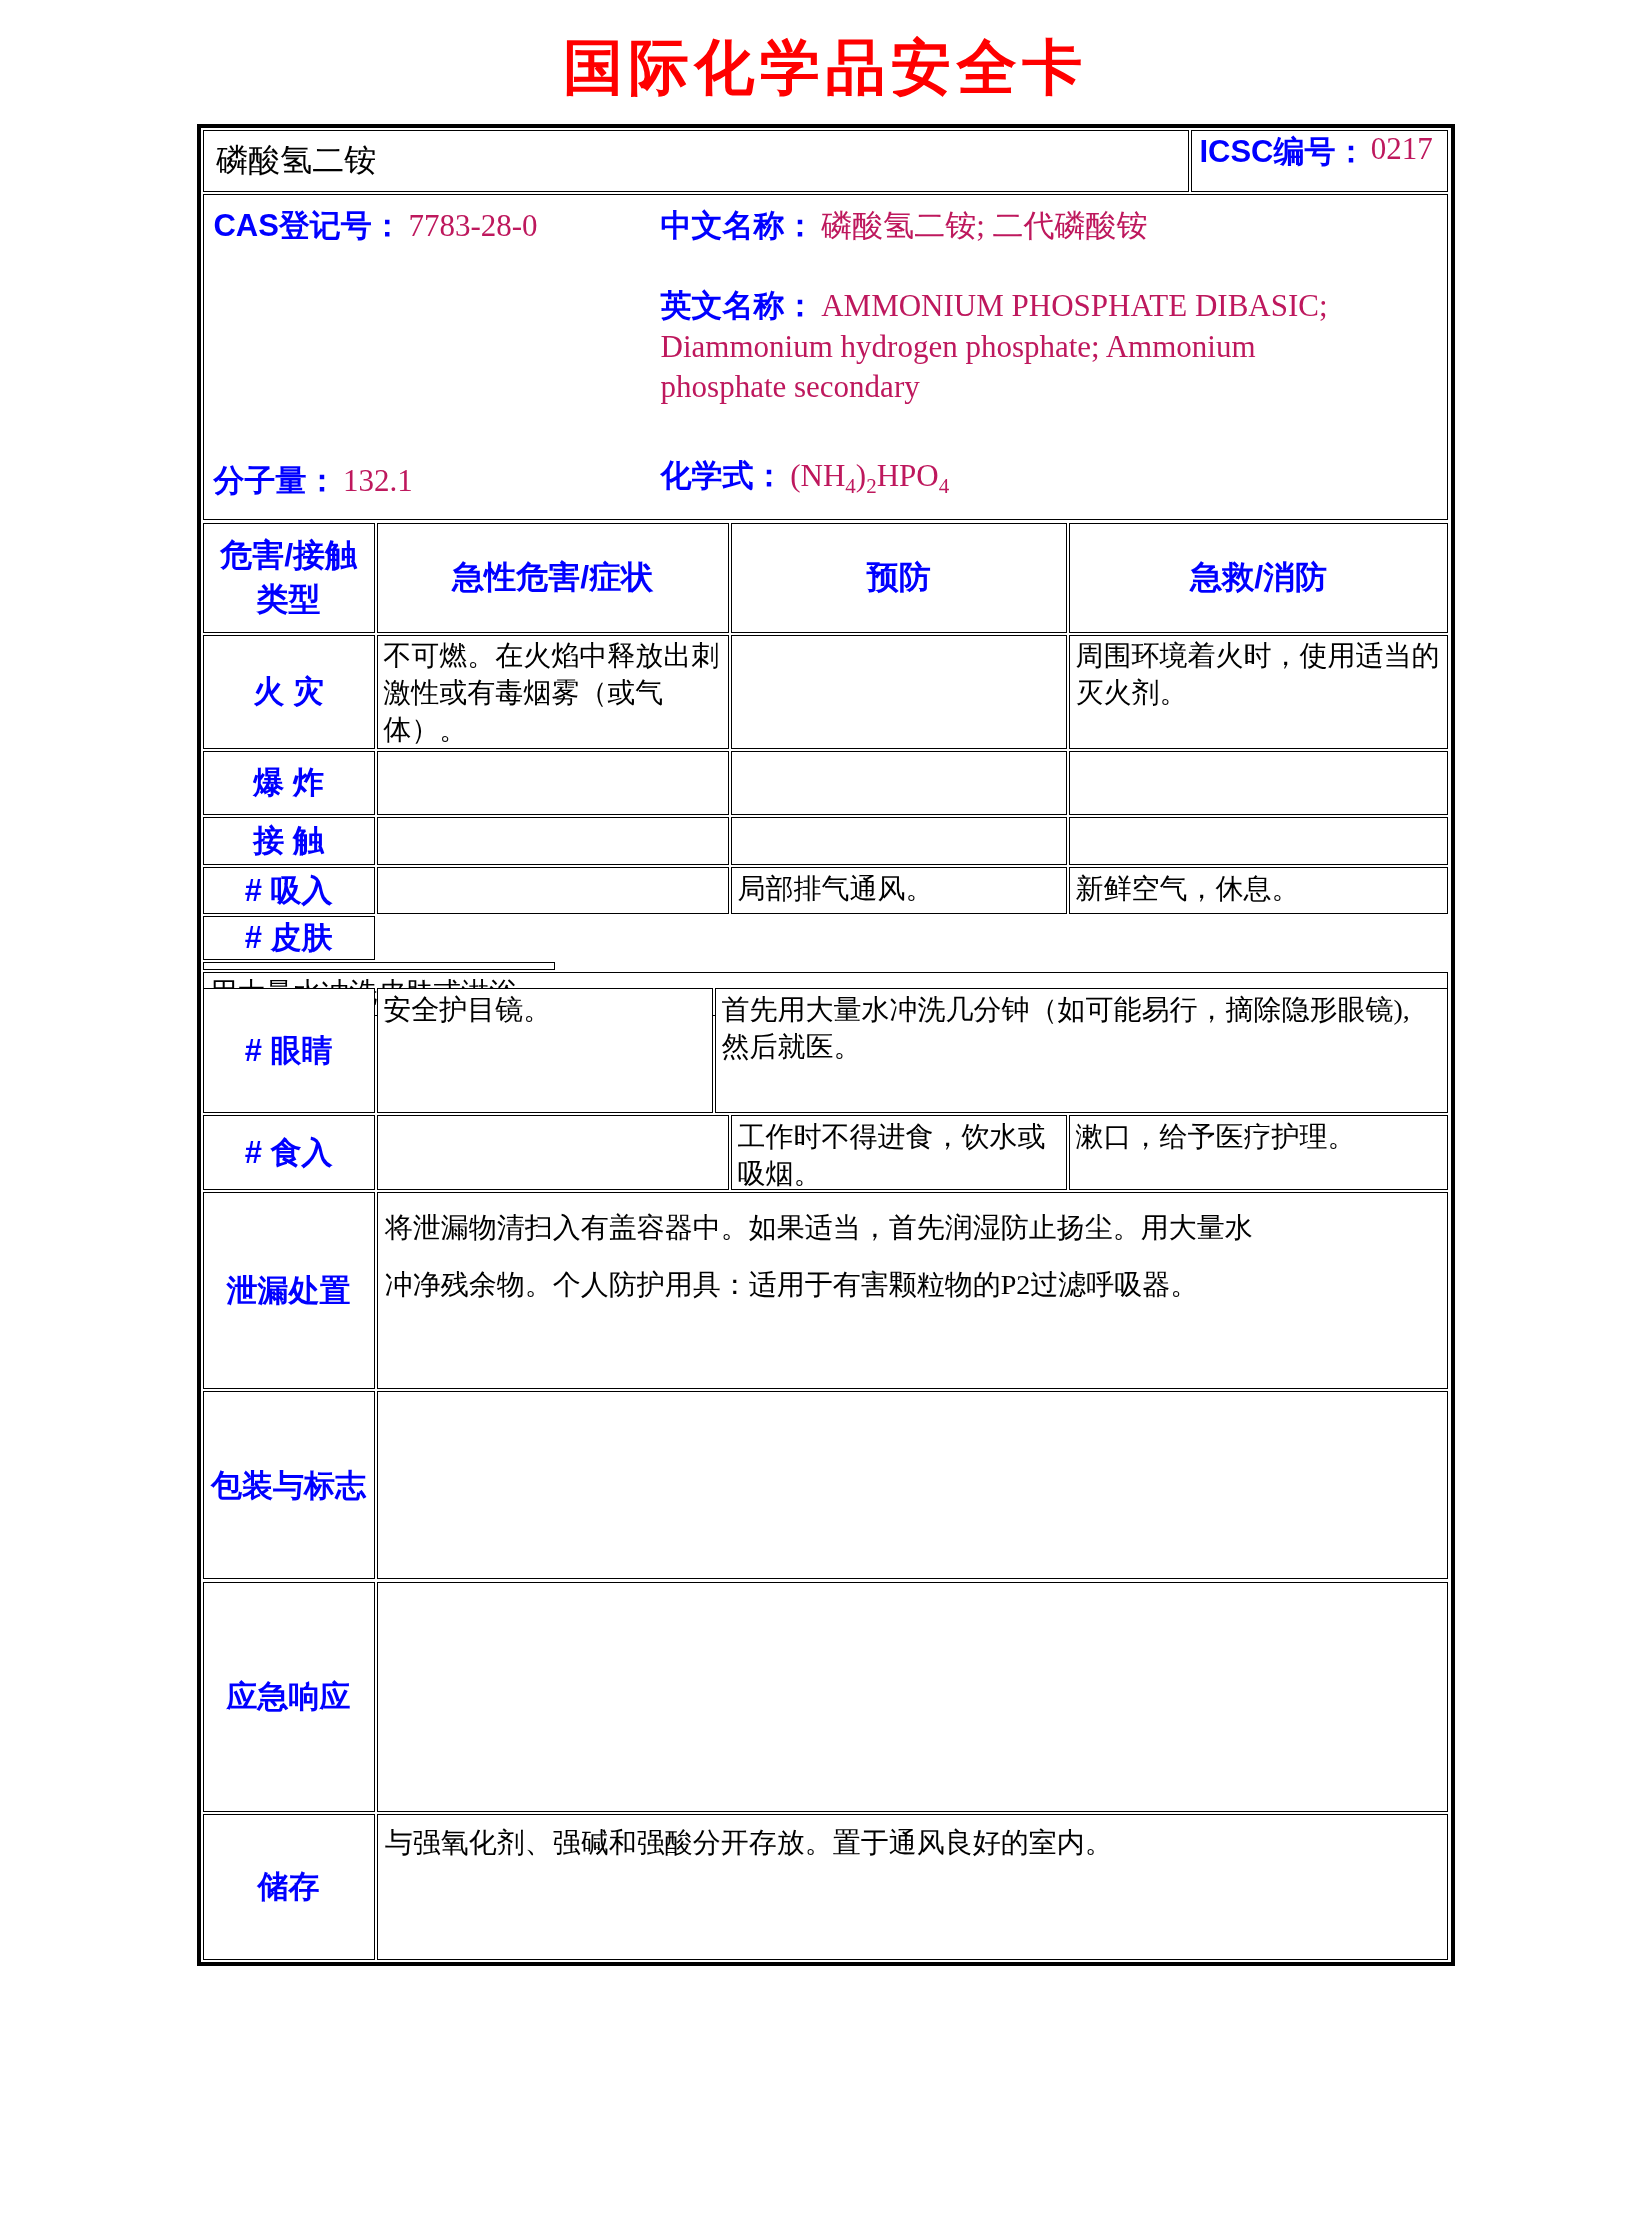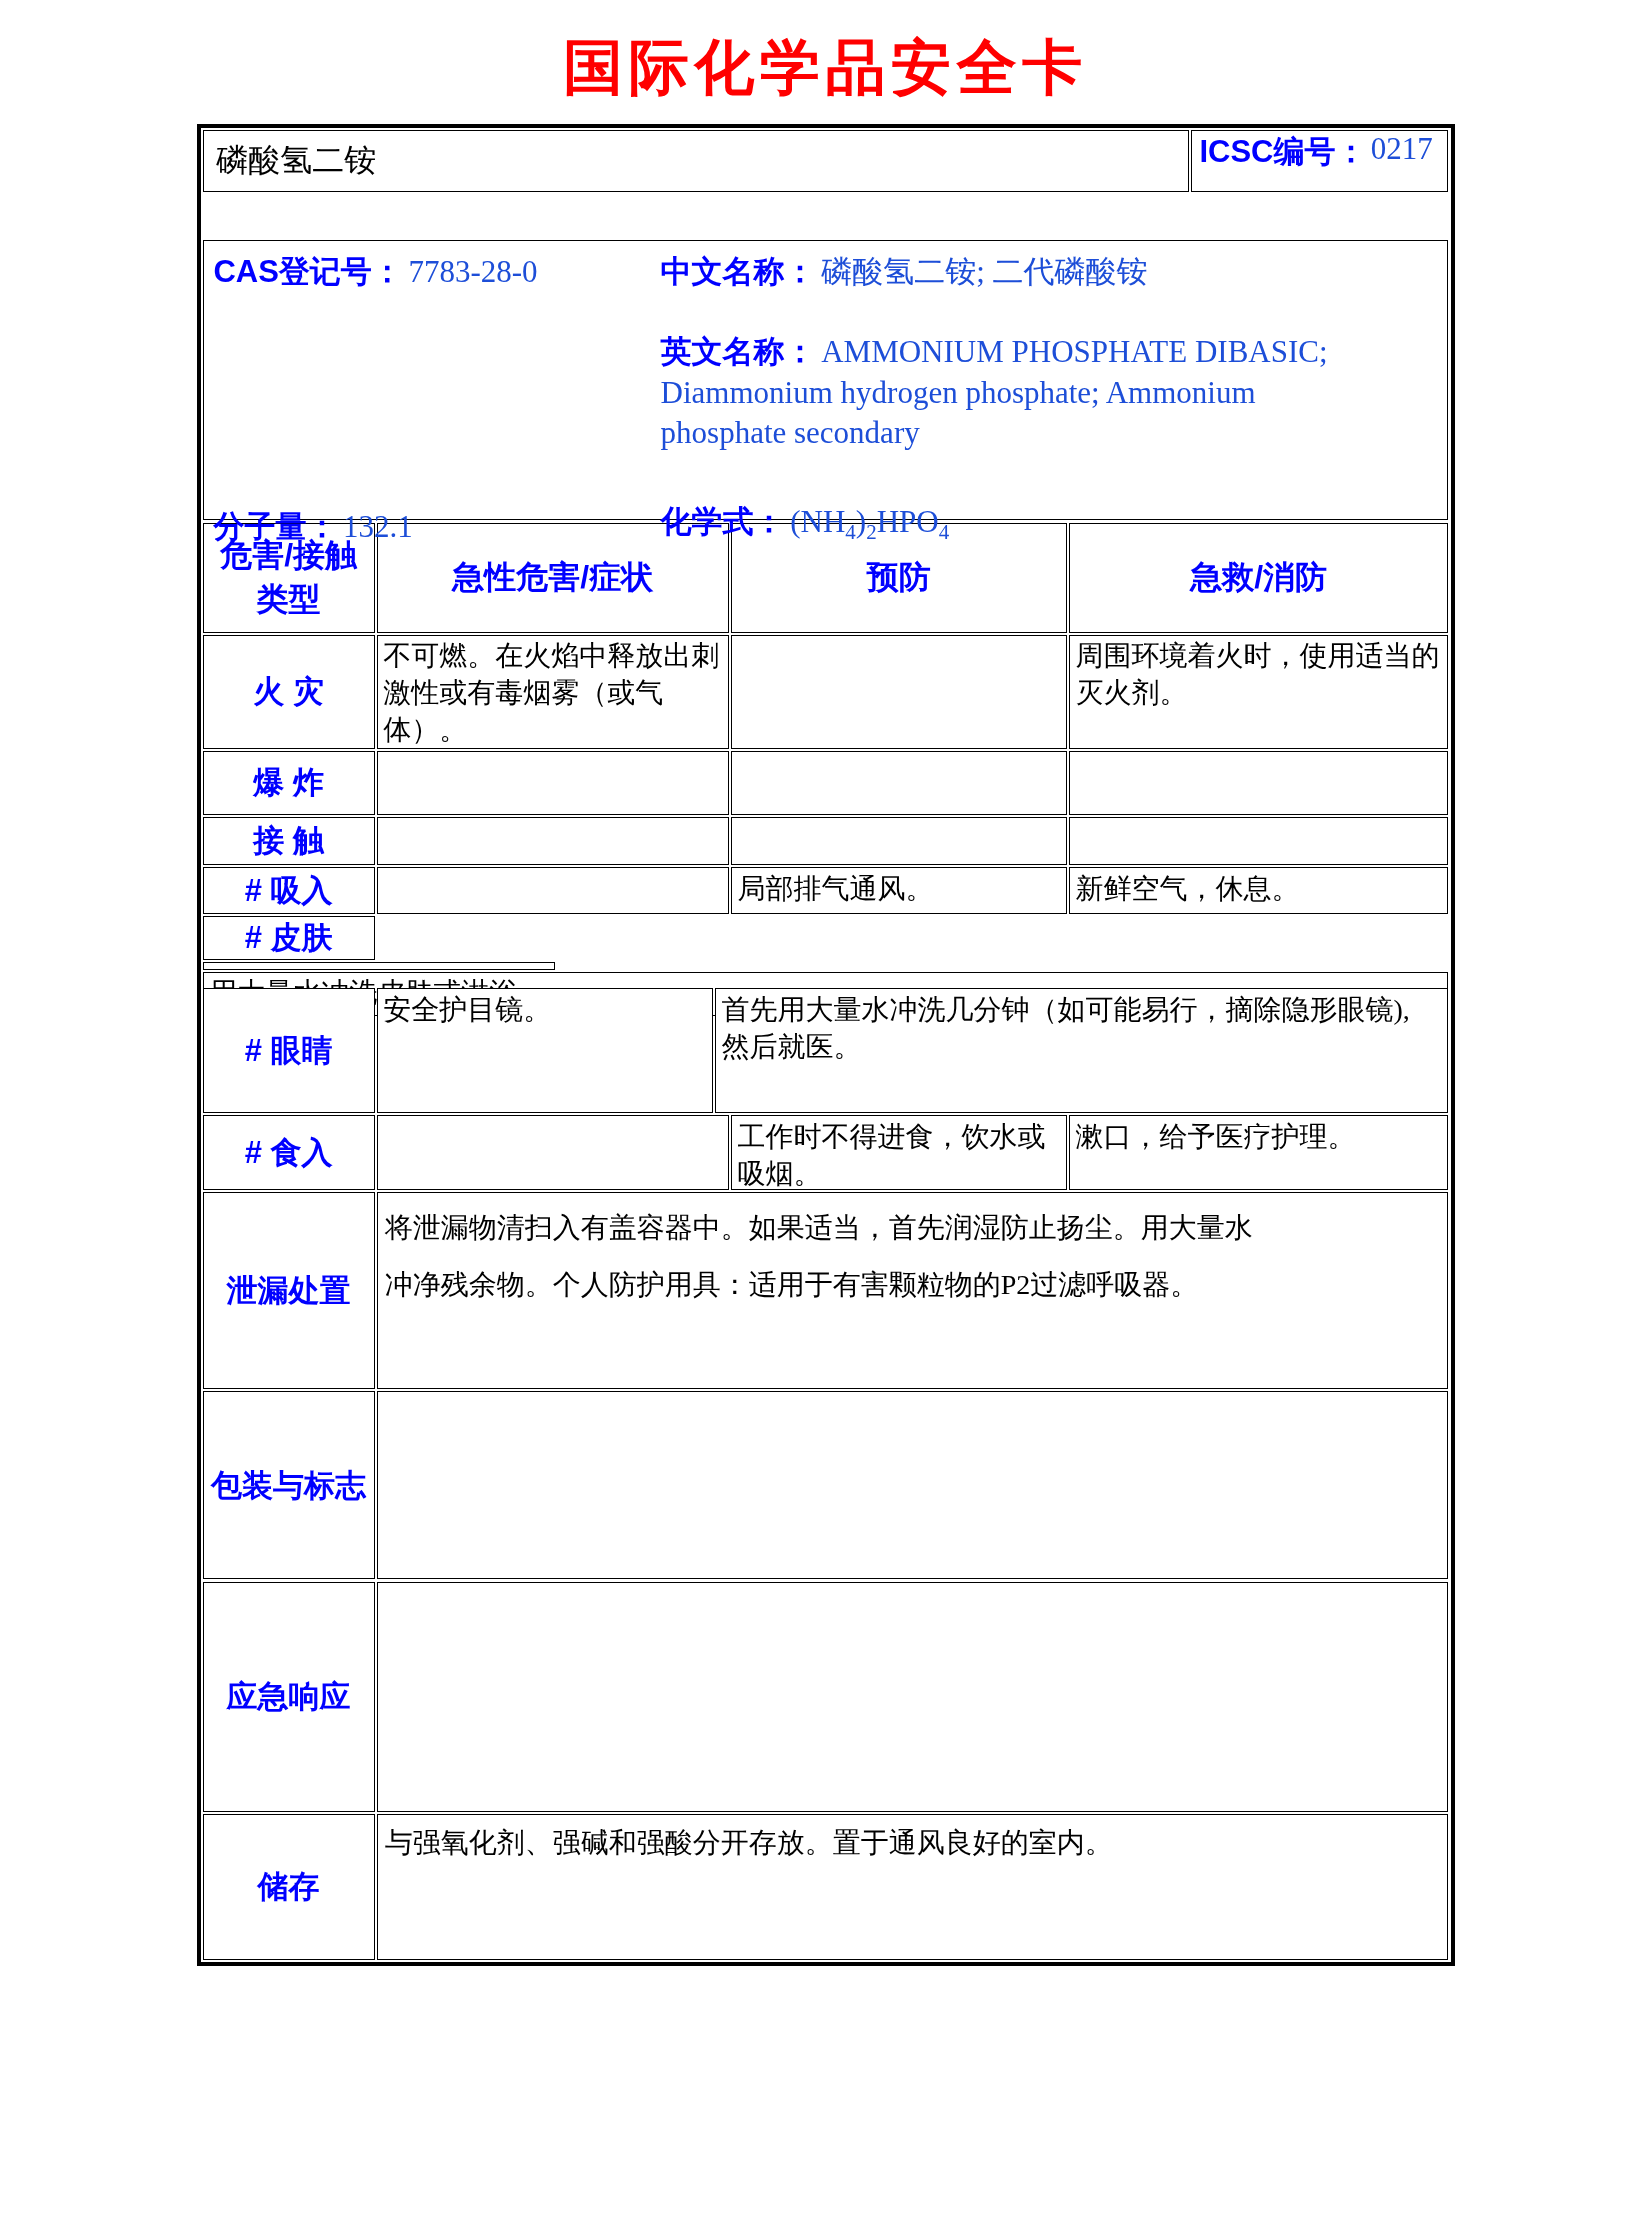--- a/index.html
+++ b/index.html
@@ -27,31 +27,31 @@
     display: flex; flex-direction: column; gap: 2.1px;
     background: #fff;
   }
   .row { display: flex; gap: 2.1px; }
   .cell { border: 1.4px solid #000; background: #fff; }
 
   .lbl {
     color: #0000ff; font-weight: bold;
     font-family: "Liberation Sans", "DejaVu Sans", sans-serif;
   }
-  .val { color: #1d4ed8; }
+  .val { color: #be185d; }
 
   
   .r-head { height: 62px; }
   .name-cell { flex: 1; display: flex; align-items: center; padding-left: 12.6px; font-size: 32px; }
   .icsc-cell { width: 257px; display: flex; align-items: flex-start; padding-left: 7px; font-size: 31px; white-space: nowrap; }
   .icsc-cell .val { margin-left: 4.2px; }
 
   
   .r-info { height: 326px; }
-  .info-cell { flex: 1; position: relative; font-size: 31px; margin-top: 46px; }
+  .info-cell { flex: 1; position: relative; font-size: 31px; }
   .info-item { position: absolute; line-height: 1.3; }
   .pos-cas     { left: 9.8px;  top: 11px; }
   .pos-cnname  { left: 457px; top: 11px; }
   .pos-enname  { left: 457px; top: 91px; width: 684px; }
   .pos-mw      { left: 9.8px;  top: 266px; }
   .pos-formula { left: 457px; top: 261px; }
   .info-item .val { margin-left: 5.6px; }
   .formula sub { font-size: 21px; }
 
   

